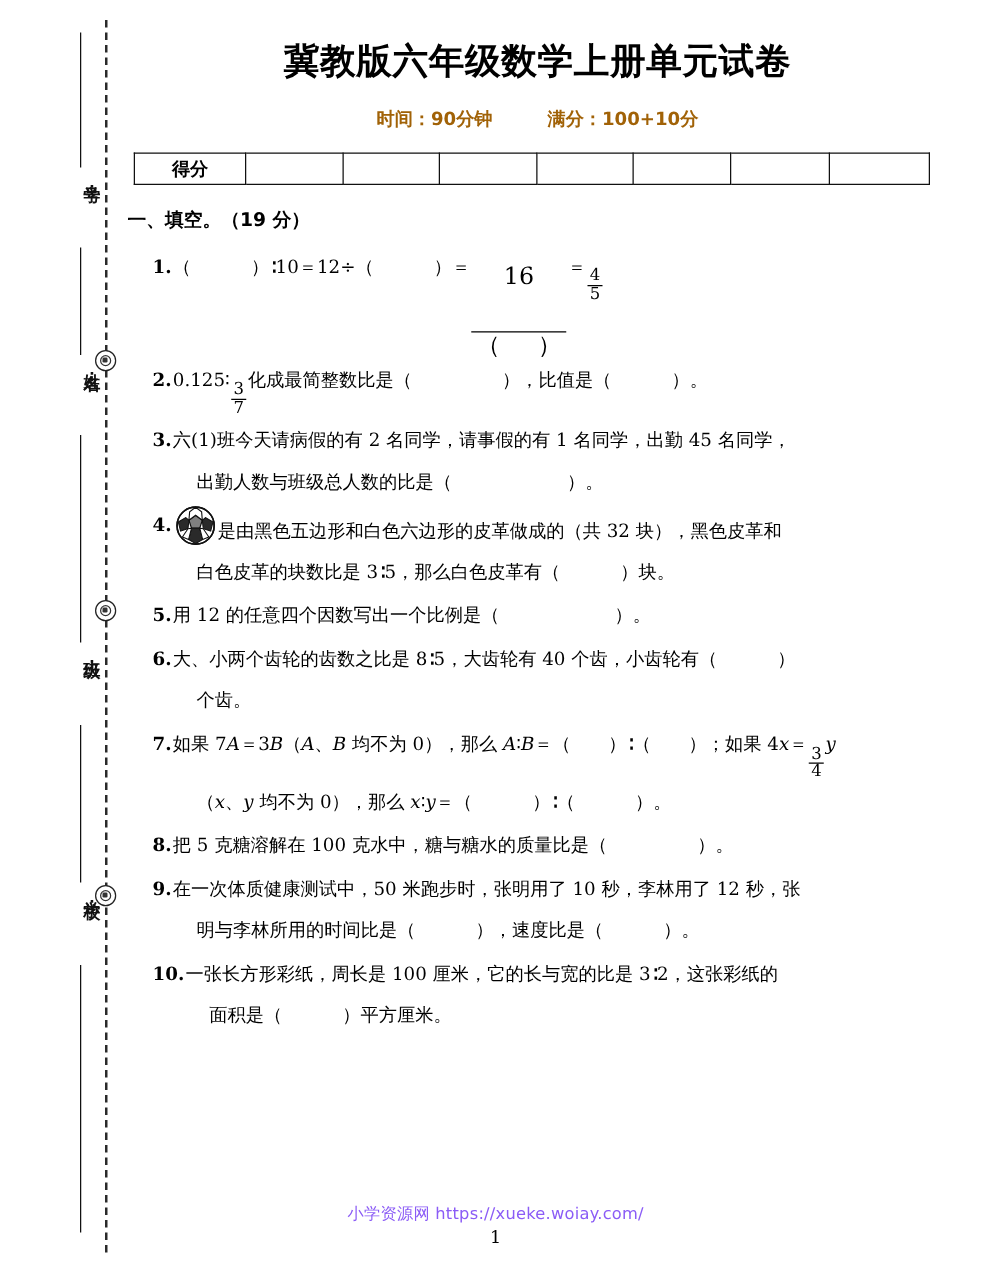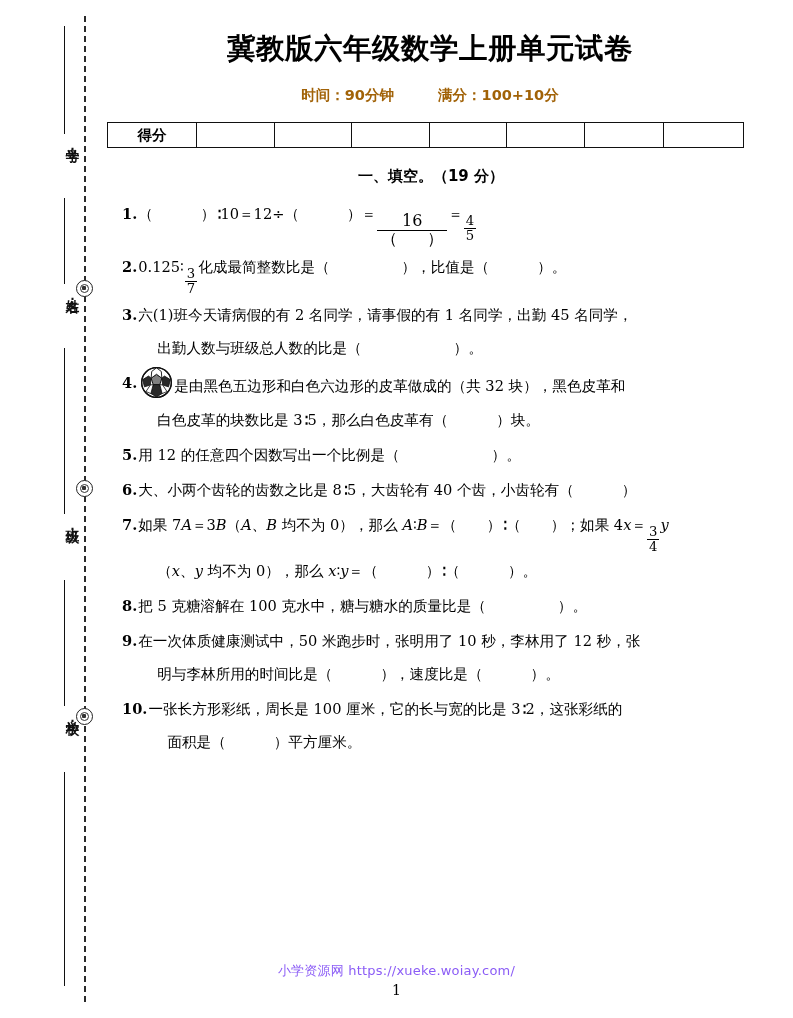--- a/index.html
+++ b/index.html
@@ -148,21 +148,20 @@
 
   
   #section-one-title {
     margin: 0;
     padding-top: 19px;
     padding-left: 2px;
     font-family: "DejaVu Sans", "Liberation Sans", sans-serif;
     font-weight: bold;
     font-size: 15px;
     color: #000;
-    text-align: center;
   }
 
   
   #question-list {
     padding-top: 11px;
     padding-left: 22px;
     padding-right: 6px;
   }
   .q {
     display: flex;
@@ -199,21 +198,21 @@
     flex-direction: column;
     align-items: center;
     justify-content: center;
     vertical-align: -0.46em;
     line-height: 1.06;
     font-size: 13.2px;
     margin: 0 1px;
   }
   .frac .num { padding: 0 2px; }
   .frac .den { padding: 0 2px; border-top: 1.3px solid #000; }
-  .frac.wide { font-size: 16px; }
+  .frac.wide { font-size: 19px; gap: 34px; }
   .frac.wide .num,
   .frac.wide .den { padding: 0 4px; }
 
   
   .ball-icon {
     display: inline-block;
     vertical-align: -0.52em;
     width: 33px;
     height: 33px;
     margin: 0 1px 0 2px;
@@ -350,20 +349,21 @@
       <span class="q-num">5.</span>
       <span class="q-body">
         <span class="q-line"><span>用 12 的任意四个因数写出一个比例是（</span><span class="blank-xl"></span><span>）。</span></span>
       </span>
     </div>
 
     <div class="q">
       <span class="q-num">6.</span>
       <span class="q-body">
         <span class="q-line"><span>大、小两个齿轮的齿数之比是 8∶5，大齿轮有 40 个齿，小齿轮有（</span><span class="blank-m"></span><span>）</span></span>
+        <span class="q-line indent">个齿。</span>
       </span>
     </div>
 
     <div class="q">
       <span class="q-num">7.</span>
       <span class="q-body">
         <span class="q-line"><span>如果 7</span><span class="mathvar">A</span><span>＝3</span><span class="mathvar">B</span><span>（</span><span class="mathvar">A</span><span>、</span><span class="mathvar">B</span><span> 均不为 0），那么 </span><span class="mathvar">A</span><span>∶</span><span class="mathvar">B</span><span>＝（</span><span class="blank-s"></span><span>）∶（</span><span class="blank-s"></span><span>）；如果 4</span><span class="mathvar">x</span><span>＝</span><span class="frac">
               <span class="num">3</span>
               <span class="den">4</span>
             </span><span class="mathvar">y</span></span>

